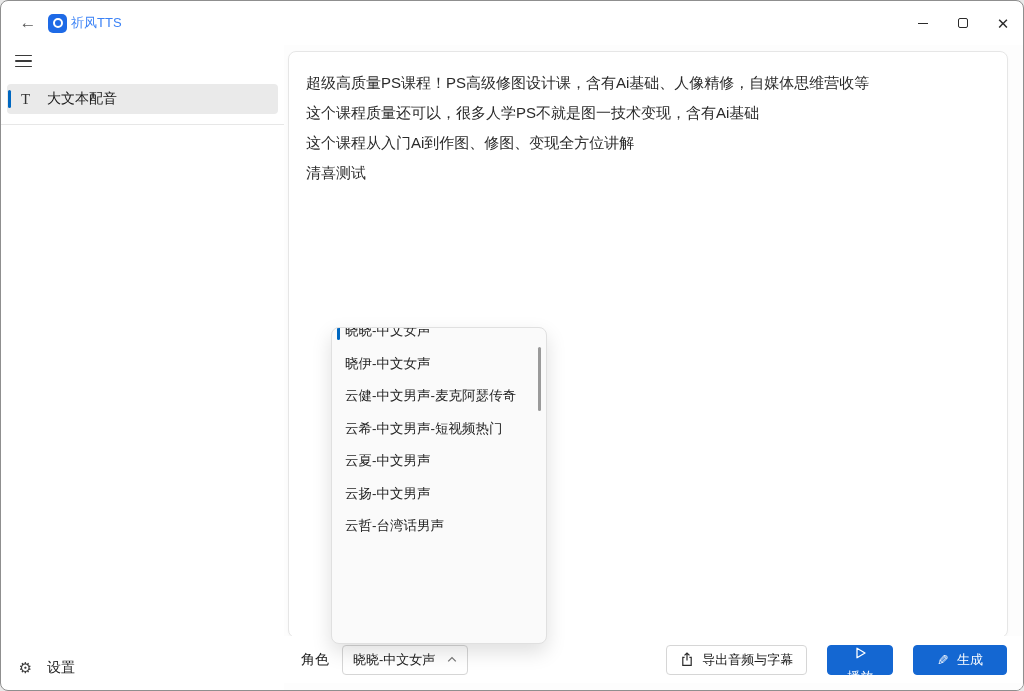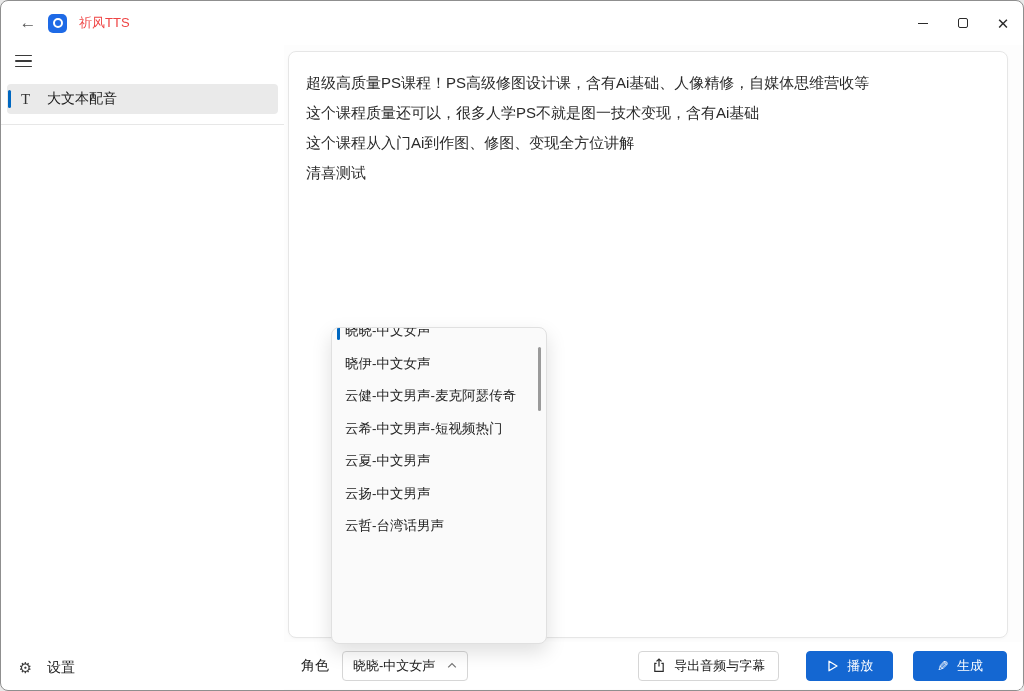--- a/index.html
+++ b/index.html
@@ -7,21 +7,21 @@
   #window {
     position: relative; width: 1024px; height: 691px; background: #fff;
     border: 1px solid #8f8f8f; border-radius: 8px; overflow: hidden;
     color: #1f1f1f;
   }
   
   .titlebar { height: 44px; display: flex; align-items: center; position: relative; }
   .back-btn { margin-left: 14px; width: 26px; height: 26px; display: flex; align-items: center; justify-content: center; color: #5c5c5c; font-size: 17px; cursor: default; }
   .app-icon { margin-left: 7px; width: 19px; height: 19px; border-radius: 5px; background: #1e6ae6; display: flex; align-items: center; justify-content: center; }
   .app-icon .ring { width: 10px; height: 10px; border: 2px solid #fff; border-radius: 50%; }
-  .win-title { margin-left: 12px; font-size: 13px; color: #ef4444; }
+  .win-title { margin-left: 4px; font-size: 13px; color: #3b82f6; }
   .win-controls { position: absolute; right: 0; top: 0; height: 44px; display: flex; }
   .win-ctl { width: 40px; height: 44px; display: flex; align-items: center; justify-content: center; color: #2b2b2b; }
   .glyph-min { width: 10px; height: 1px; background: #2b2b2b; }
   .glyph-max { width: 10px; height: 10px; border: 1px solid #2b2b2b; border-radius: 2px; }
   .glyph-close { font-size: 15px; line-height: 1; }
   
   .app-body { display: flex; height: 647px; }
   .sidebar { width: 283px; position: relative; flex-shrink: 0; }
   .hamburger { margin: 8px 0 0 14px; width: 17px; height: 16px; display: flex; flex-direction: column; justify-content: center; gap: 4px; }
   .hamburger i { display: block; height: 1.5px; background: #3a3a3a; border-radius: 1px; }
@@ -42,29 +42,29 @@
   .char-count { position: absolute; right: 13px; bottom: 7px; font-size: 13px; color: #8f8f8f; }
   
   .voice-flyout { position: absolute; left: 330px; top: 326px; width: 216px; height: 317px; background: #fafafa; border: 1px solid #e0e0e0; border-radius: 8px; overflow: hidden; z-index: 10; box-shadow: 0 8px 20px rgba(0,0,0,0.13); }
   .voice-list { margin-top: -13px; }
   .voice-item { position: relative; height: 32.5px; margin: 0 4px; border-radius: 4px; display: flex; align-items: center; padding-left: 9px; font-size: 13.5px; color: #1f1f1f; white-space: nowrap; }
   .voice-item.hovered { background: #ececec; }
   .voice-item .sel-bar { display: none; }
   .voice-item.selected .sel-bar { display: block; position: absolute; left: 1px; top: 8px; bottom: 8px; width: 3px; border-radius: 2px; background: #0067c0; }
   .scroll-thumb { position: absolute; right: 5px; top: 19px; width: 3px; height: 64px; border-radius: 2px; background: #9a9a9a; }
   
-  .bottom-bar { position: absolute; left: 283px; right: 1px; bottom: 1px; height: 47px; display: flex; align-items: center; padding: 0 15px 0 17px; background: #fff; }
+  .bottom-bar { position: absolute; left: 283px; right: 1px; bottom: 7px; height: 47px; display: flex; align-items: center; padding: 0 15px 0 17px; background: #fff; }
   .role-label { font-size: 14px; color: #1a1a1a; margin-right: 13px; }
   .role-select { height: 30px; min-width: 113px; background: #fff; border: 1px solid #d6d6d6; border-radius: 4px; display: flex; align-items: center; justify-content: space-between; padding: 0 10px; font-size: 13px; color: #1c1c1c; }
   .chev { margin-left: 12px; display: flex; }
   .spacer { flex: 1; }
   .btn { height: 30px; border-radius: 4px; display: flex; align-items: center; gap: 8px; font-size: 13px; }
-  .btn-outline { background: #fff; border: 1px solid #d6d6d6; color: #1c1c1c; padding: 0 13px; margin-right: 27px; }
+  .btn-outline { background: #fff; border: 1px solid #d6d6d6; color: #1c1c1c; padding: 0 13px; margin-right: 20px; }
   .btn-primary { background: #1467d2; border: 1px solid #1467d2; color: #fff; }
-  .btn-play { padding: 0 19px; margin-right: 20px; }
+  .btn-play { padding: 0 19px; margin-right: 20px; flex-direction: column; }
   .btn-generate { padding: 0 23px; }
   .pen-glyph { font-size: 14px; transform: scaleX(-1); display: inline-block; }
   .icon svg { display: block; }
 </style>
 </head>
 <body>
 
 <div id="window">
 
   <div class="titlebar">

